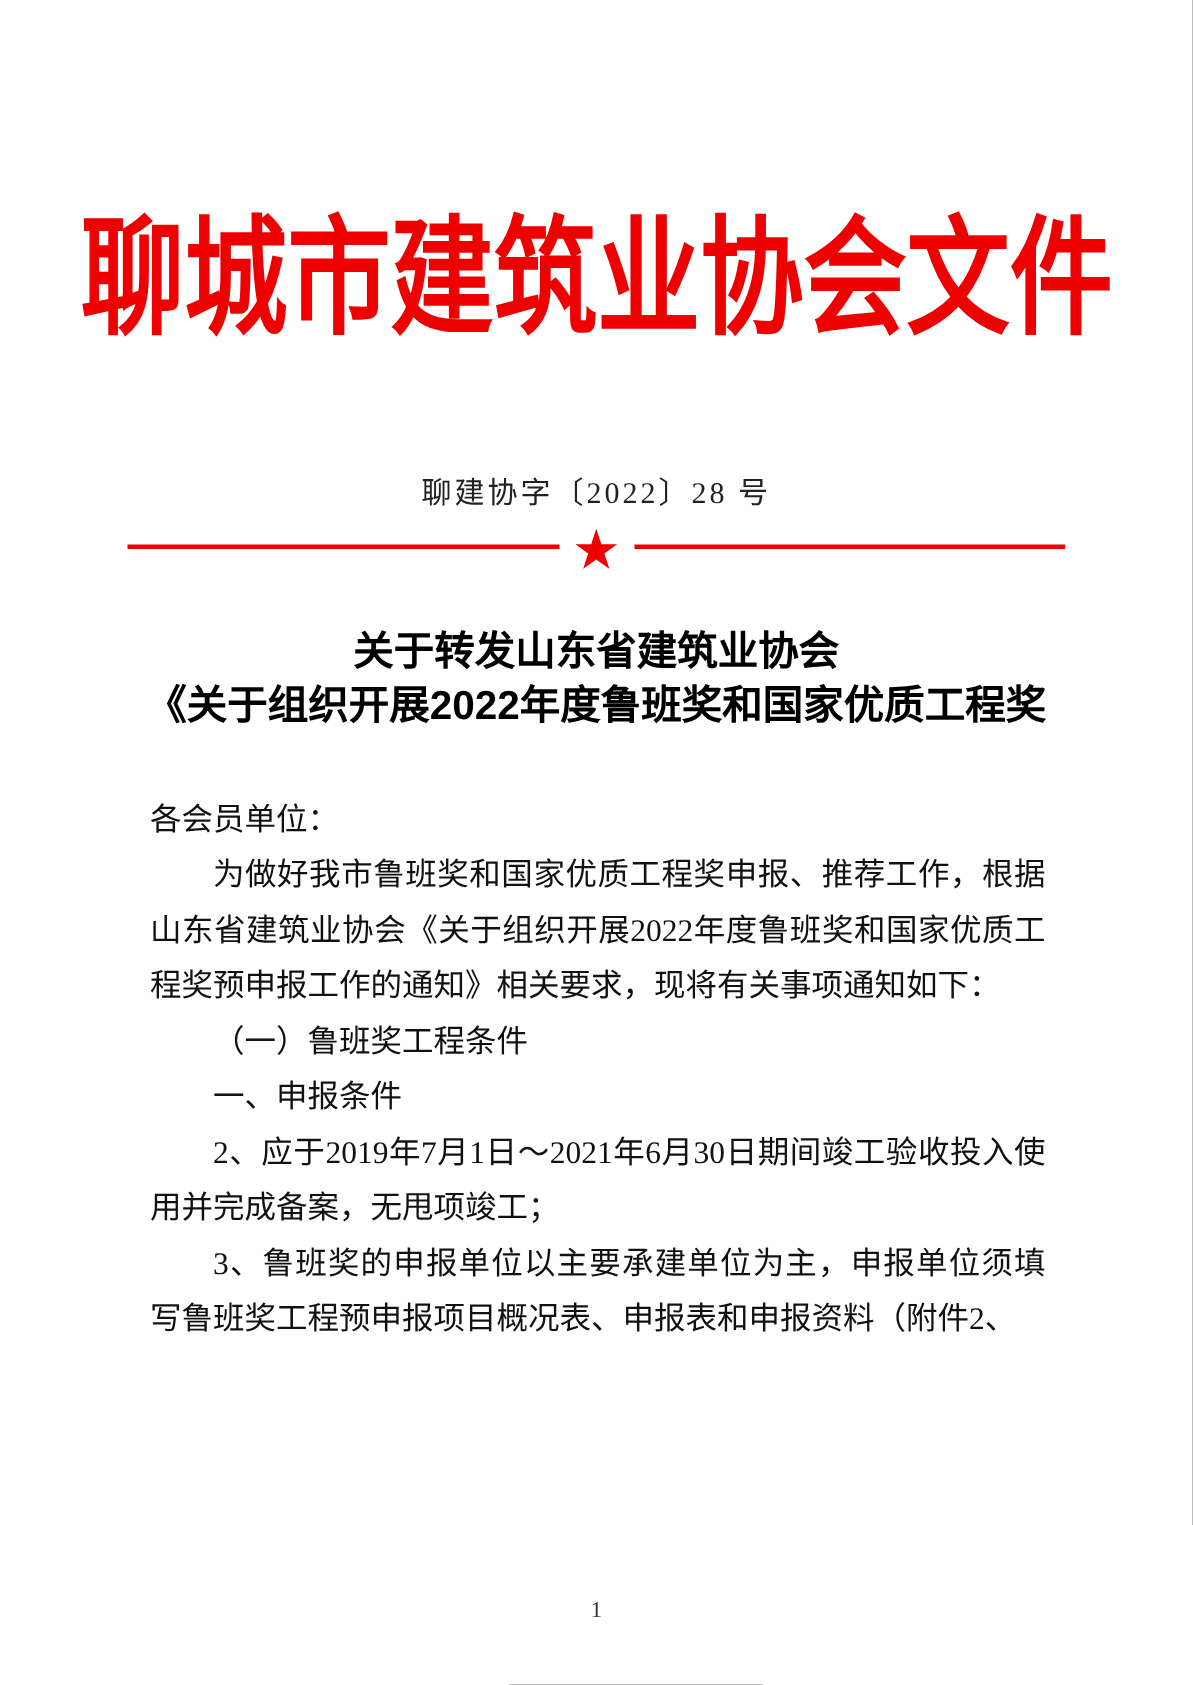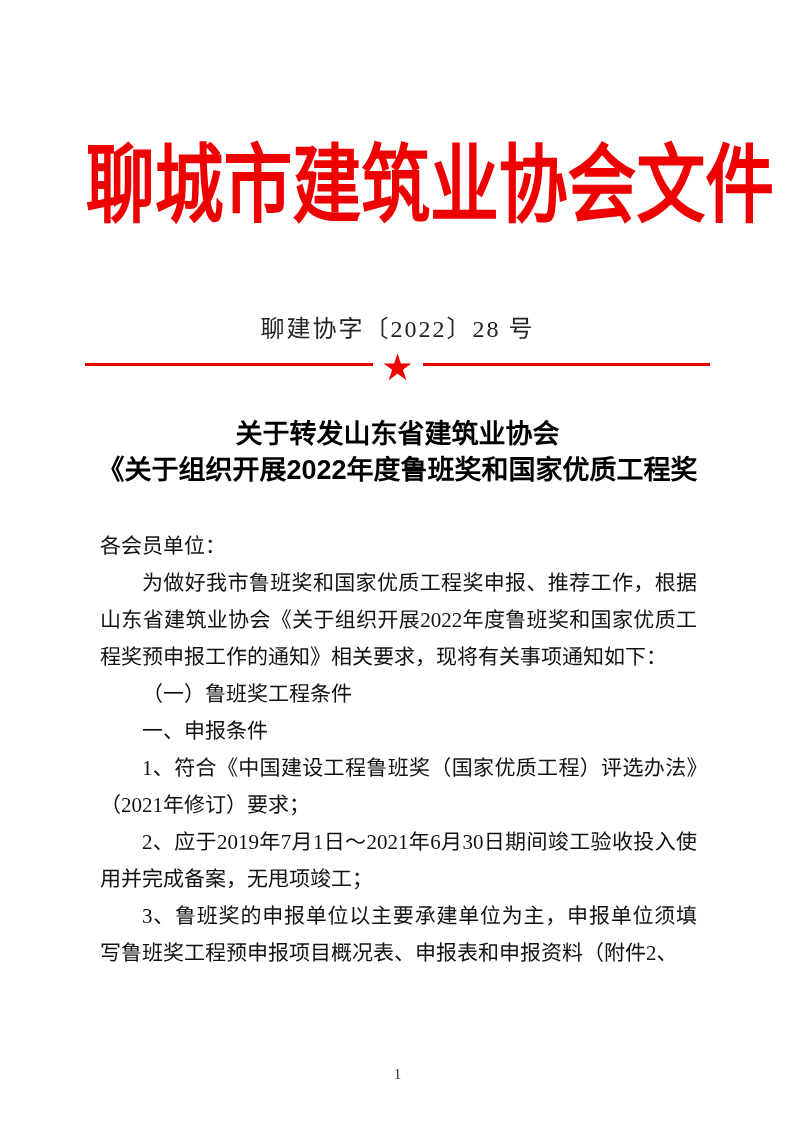--- a/index.html
+++ b/index.html
@@ -16,38 +16,39 @@
     background: #ffffff;
     overflow: hidden;
     font-family: "Liberation Serif", "DejaVu Serif", serif;
     color: var(--text-black);
   }
   
   .masthead {
     margin-top: 136px;
     height: 100px;
     display: flex;
+    justify-content: center;
     align-items: center;
   }
   .masthead-text {
     font-family: "Liberation Serif", "DejaVu Serif", serif;
     font-weight: 700;
     font-size: 86px;
     line-height: 100px;
     color: var(--accent-red);
     white-space: nowrap;
     transform: scaleX(0.80);
     transform-origin: center center;
     letter-spacing: 0px;
   }
   
   .doc-number {
     margin-top: 80px;
     text-align: center;
-    font-size: 24px;
+    font-size: 20px;
     line-height: 26px;
     letter-spacing: 2px;
     color: #222;
   }
   
   .red-rule {
     margin: 6px 85px 0 85px;
     height: 32px;
     display: flex;
     align-items: center;
@@ -116,20 +117,19 @@
   <div class="doc-title">
     <div>关于转发山东省建筑业协会</div>
     <div>《关于组织开展2022年度鲁班奖和国家优质工程奖</div>
   </div>
 
   <div class="body-text">
     <p>各会员单位：</p>
     <p class="indent">为做好我市鲁班奖和国家优质工程奖申报、推荐工作，根据山东省建筑业协会《关于组织开展2022年度鲁班奖和国家优质工程奖预申报工作的通知》相关要求，现将有关事项通知如下：</p>
     <p class="indent">（一）鲁班奖工程条件</p>
     <p class="indent">一、申报条件</p>
-    <p class="indent">1、符合《中国建设工程鲁班奖（国家优质工程）评选办法》（2021年修订）要求；</p>
     <p class="indent">2、应于2019年7月1日～2021年6月30日期间竣工验收投入使用并完成备案，无甩项竣工；</p>
     <p class="indent">3、鲁班奖的申报单位以主要承建单位为主，申报单位须填写鲁班奖工程预申报项目概况表、申报表和申报资料（附件2、</p>
   </div>
 
   <div class="page-footer">1</div>
 
 </div>
 
 </body></html>

